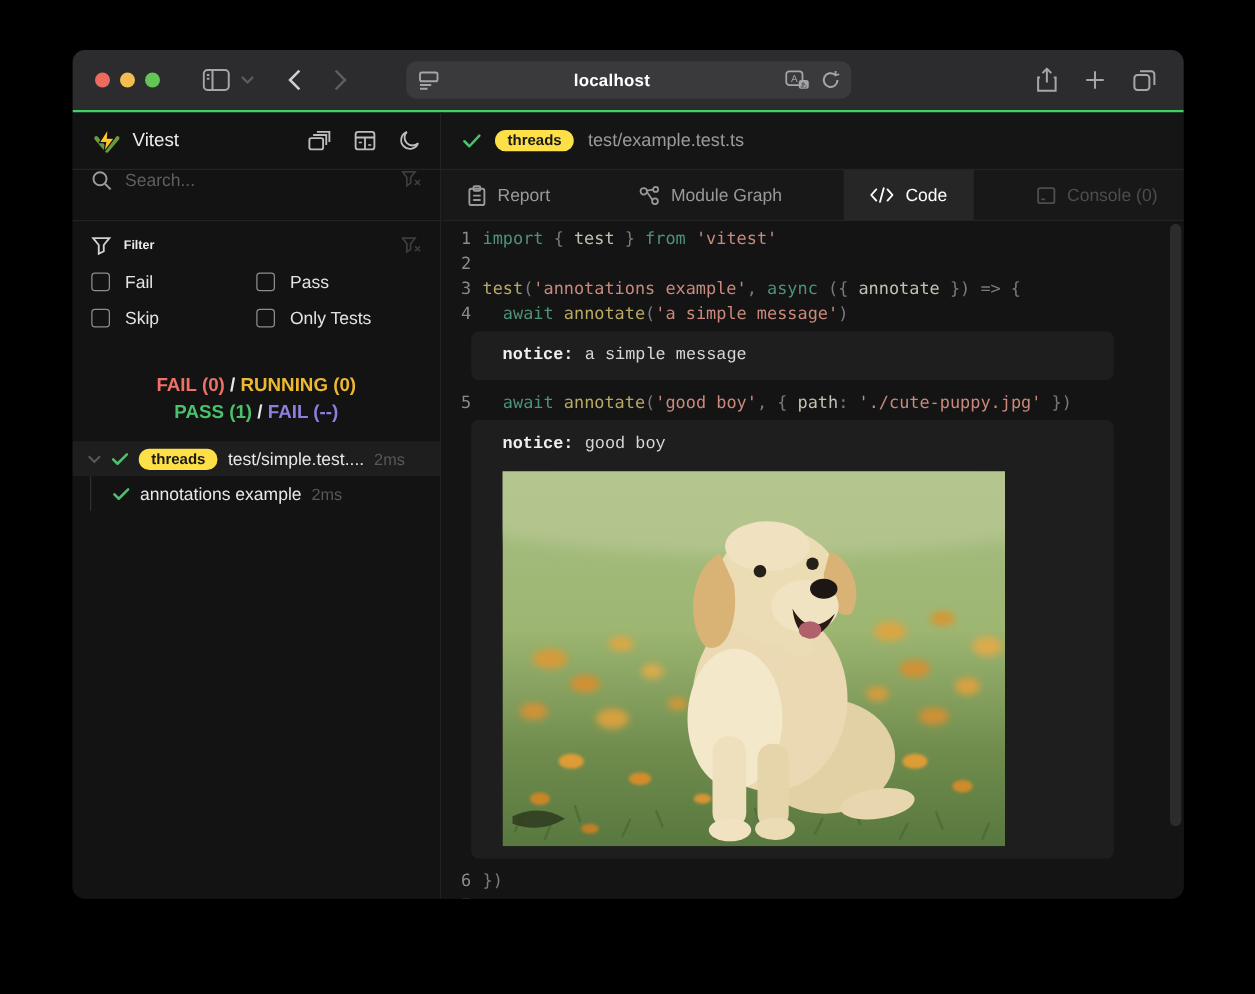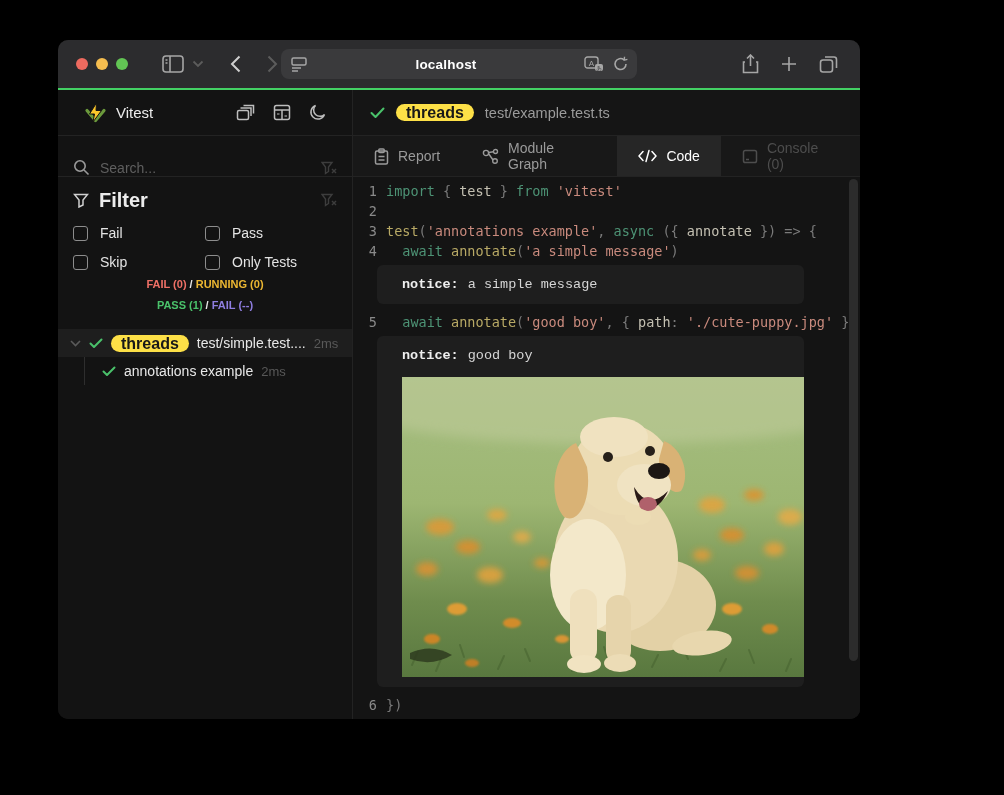--- a/index.html
+++ b/index.html
@@ -1,19 +1,19 @@
 <!DOCTYPE html>
 <html><head>
 <meta charset="utf-8">
 <style>
   * { margin:0; padding:0; box-sizing:border-box; }
   html,body { width:1004px; height:795px; background:#000; font-family:"Liberation Sans",sans-serif; }
   svg { display:block; }
 
-  .window { position:absolute; left:58px; top:40px; width:802px; height:679px;
+  .window { position:absolute; left:58px; top:40px; width:889px; height:679px;
     background:#141414; border-radius:10px; overflow:hidden;
     box-shadow:0 18px 45px rgba(0,0,0,.65); display:flex; flex-direction:column; }
 
   
   .titlebar { height:48px; background:#2c2c2e; display:grid; grid-template-columns:1fr auto 1fr; align-items:center; flex:none; }
   .tb-left { display:flex; align-items:center; padding-left:18px; }
   .dot { width:12px; height:12px; border-radius:50%; margin-right:8px; }
   .dot.red{background:#ed6a5f}.dot.yellow{background:#f5bd4f}.dot.green{background:#62c554}
   .tb-btn { display:flex; align-items:center; justify-content:center; color:#a6a6a6; }
   .tb-btn.bright{color:#cfcfcf}.tb-btn.dim{color:#5c5c5c}
@@ -21,41 +21,41 @@
   .url-text { flex:1; text-align:center; color:#fff; font-size:13.5px; font-weight:600; letter-spacing:.2px; }
   .tb-right { display:flex; align-items:center; justify-content:flex-end; gap:22px; padding-right:22px; color:#a6a6a6; }
   .accent-line { height:2px; background:#43d164; flex:none; }
 
   
   .content { flex:1; display:flex; min-height:0; }
   .sidebar { width:295px; flex:none; background:#131313; border-right:1px solid #232323; display:flex; flex-direction:column; }
   .main { flex:1; min-width:0; background:#151515; display:flex; flex-direction:column; }
 
   
-  .sb-header { height:46px; flex:none; display:flex; align-items:center; gap:9px; padding:0 26px; border-bottom:1px solid #232323; }
+  .sb-header { height:46px; flex:none; display:flex; align-items:center; gap:9px; padding:0 16px; border-bottom:1px solid #232323; }
   .sb-title { color:#ececec; font-size:15px; font-weight:500; flex:1; }
   .sb-header .icon-btn { color:#bdbdbd; margin-left:9px; }
-  .search-row { height:41px; flex:none; display:flex; align-items:flex-end; gap:10px; padding:0 15px; border-bottom:1px solid #232323; }
+  .search-row { height:41px; flex:none; display:flex; align-items:flex-start; gap:10px; padding:0 15px; border-bottom:1px solid #232323; }
   .search-input { flex:1; background:transparent; border:none; outline:none; color:#ddd; font-size:14px; font-family:"Liberation Sans",sans-serif; }
   .search-input::placeholder { color:#5f5f5f; }
   .filter-section { padding:12px 15px 4px; }
-  .filter-head { display:flex; align-items:center; gap:10px; color:#ececec; font-size:20px; font-weight:700; }
+  .filter-head { display:flex; align-items:center; gap:10px; color:#ececec; font-size:10px; font-weight:700; }
   .filter-head .spacer{flex:1}
   .filter-grid { display:grid; grid-template-columns:1fr 1fr; row-gap:13px; margin-top:13px; }
   .chk { display:flex; align-items:center; gap:12px; color:#e3e3e3; font-size:14px; }
   .chk-box { width:15px; height:15px; border:1.5px solid #8d8d8d; border-radius:3px; flex:none; }
-  .summary { margin-top:0; text-align:center; font-size:11px; font-weight:700; line-height:21px; }
+  .summary { margin-top:32px; text-align:center; font-size:15px; font-weight:700; line-height:21px; }
   .c-fail{color:#ef7066}.c-running{color:#ecb732}.c-pass{color:#4ac26b}.c-skip{color:#8f7ee0}.c-sep{color:#e8e8e8}
   .tree { margin-top:13px; }
   .tree-row { height:28px; display:flex; align-items:center; gap:8px; padding:0 12px; font-size:14px; color:#e8e8e8; white-space:nowrap; overflow:hidden; }
   .tree-row.selected { background:#1e1e1e; }
-  .badge { background:#fde047; color:#181818; font-size:16px; font-weight:600; line-height:17px; padding:0 10px; border-radius:999px; flex:none; }
+  .badge { background:#fde047; color:#181818; font-size:12px; font-weight:600; line-height:17px; padding:0 10px; border-radius:999px; flex:none; }
   .time { color:#585858; font-size:13px; }
   .tree-guide { width:1px; align-self:stretch; background:#2e2e2e; margin-left:14px; flex:none; }
-  .tree-row.child { padding-left:12px; }
+  .tree-row.child { padding-left:0; }
   .tree-row.child .check-wrap{ margin-left:9px; }
 
   
   .file-header { height:46px; flex:none; display:flex; align-items:center; gap:11px; padding:0 17px; border-bottom:1px solid #232323; }
   .file-path { color:#9b9b9b; font-size:14.5px; }
   .tabs { height:41px; flex:none; display:flex; background:#181818; border-bottom:1px solid #232323;justify-content:space-between; }
   .tab { display:flex; align-items:center; gap:9px; padding:0 21px; font-size:14px; color:#9a9a9a; cursor:default; }
   .tab.active { background:#262626; color:#fff; }
   .tab.disabled { color:#4d4d4d; }
 

